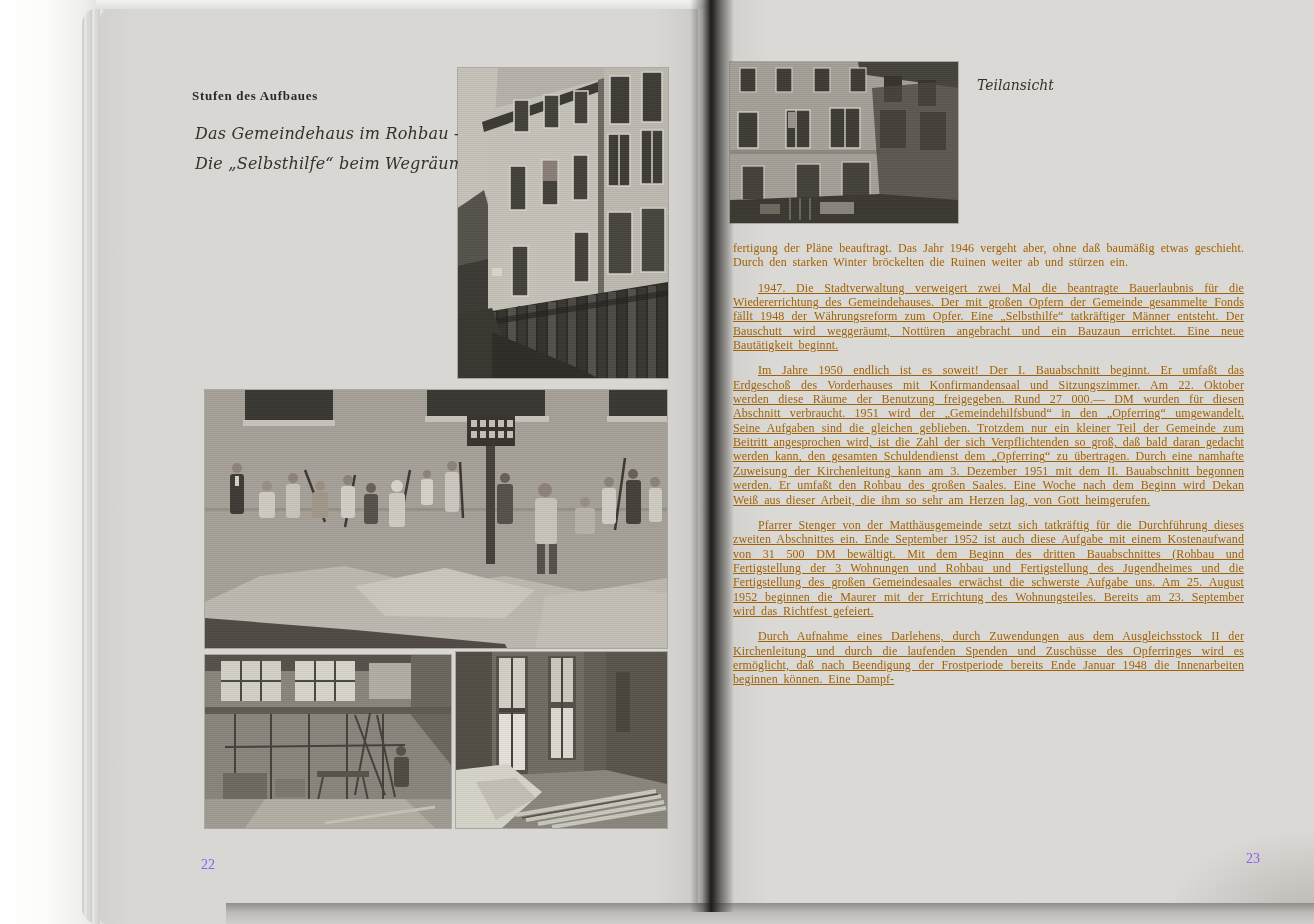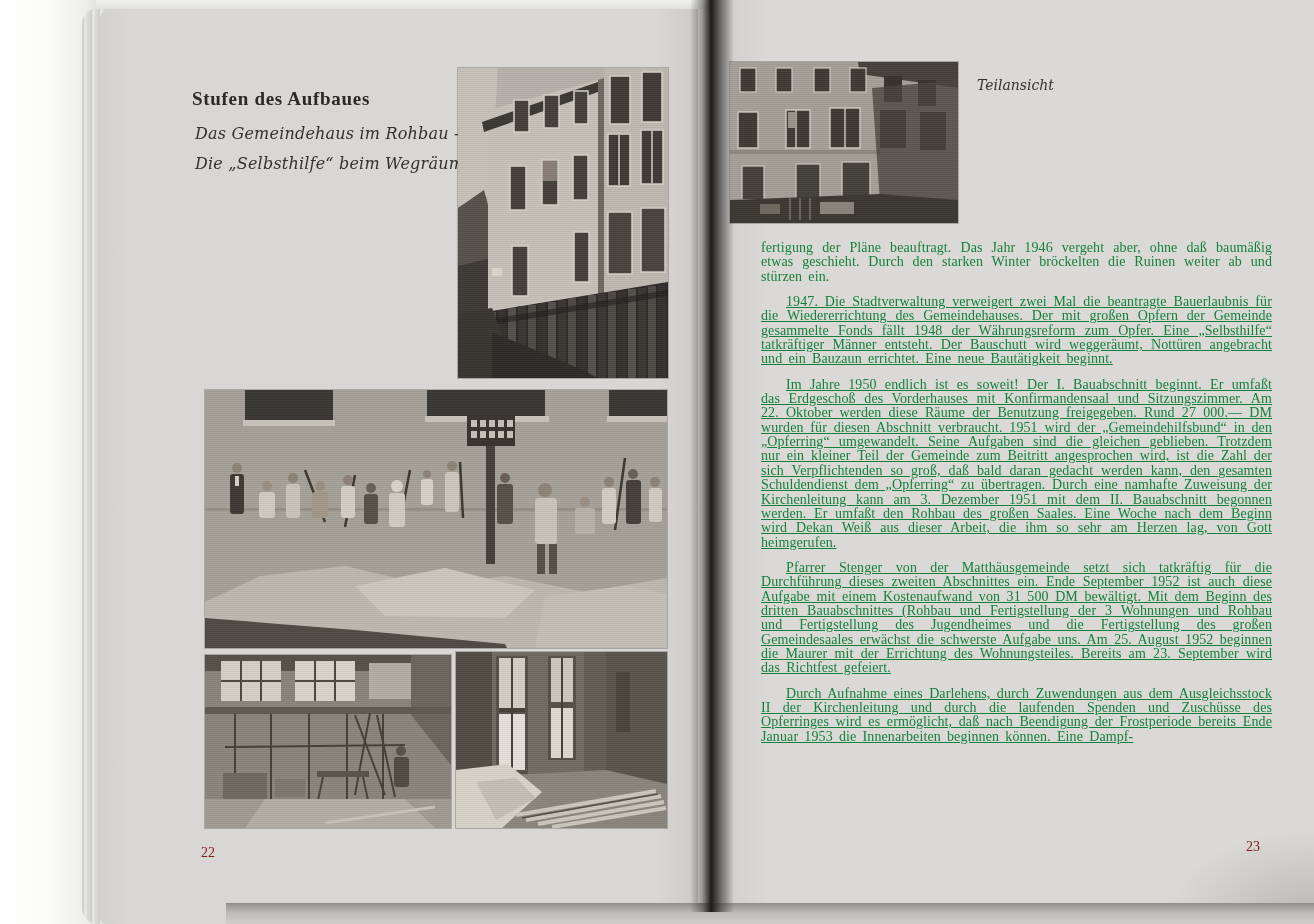--- a/index.html
+++ b/index.html
@@ -44,41 +44,41 @@
     background:linear-gradient(180deg,#8f8e8a,#bcbbb7 45%,#cfcecb 100%);
     z-index:3;
   }
   .corner-shade{
     left:1150px;top:820px;width:164px;height:104px;
     background:radial-gradient(ellipse at 100% 100%,rgba(120,118,112,0.35),rgba(120,118,112,0) 65%);
   }
 
   
   .heading{
-    left:192px;top:88px;font-weight:bold;font-size:19px;letter-spacing:0.7px;color:#2b2a26;
+    left:192px;top:88px;font-weight:bold;font-size:13px;letter-spacing:0.7px;color:#2b2a26;
     z-index:5;
   }
   .caption-left{
     left:195px;top:119px;z-index:5;
     font-family:"DejaVu Serif", serif;font-style:italic;
     font-size:16px;line-height:29.5px;color:#34322d;letter-spacing:0.2px;
   }
   .caption-right{
     left:977px;top:74px;z-index:5;
     font-family:"DejaVu Serif", serif;font-style:italic;
     font-size:14px;line-height:22px;color:#34322d;
   }
   .body-text{
     left:733px;top:241px;width:511px;z-index:5;
-    font-size:14px;line-height:14.35px;text-align:justify;
-    word-spacing:2.6px;letter-spacing:0.1px;color:#15803d;margin-left:28px;
+    font-size:12px;line-height:14.35px;text-align:justify;
+    word-spacing:2.6px;letter-spacing:0.1px;color:#a16207;
   }
   .body-text p{margin:0 0 11px 0;}
   .body-text p.indent{text-indent:25px;text-decoration:underline;}
-  .pagenum{font-size:14px;color:#7f1d1d;z-index:5;}
+  .pagenum{font-size:14px;color:#8b5cf6;z-index:5;margin-top:12px;}
   .pn-left{left:201px;top:845px;}
   .pn-right{left:1246px;top:839px;}
 
   
   .photo{position:absolute;z-index:5;box-shadow:0 0 0 1px rgba(50,48,44,0.28);}
   .photo svg{display:block;}
   .photo::after{
     content:"";position:absolute;inset:0;pointer-events:none;
     background:repeating-linear-gradient(0deg,rgba(0,0,0,0.045) 0 1px,rgba(255,255,255,0.02) 1px 2px);
   }
@@ -356,16 +356,16 @@
 
 <div class="abs caption-right">
   <div>Teilansicht</div>
 </div>
 
 <div class="abs body-text">
   <p>fertigung der Pläne beauftragt. Das Jahr 1946 vergeht aber, ohne daß baumäßig etwas geschieht. Durch den starken Winter bröckelten die Ruinen weiter ab und stürzen ein.</p>
   <p class="indent">1947. Die Stadtverwaltung verweigert zwei Mal die beantragte Bauerlaubnis für die Wiedererrichtung des Gemeindehauses. Der mit großen Opfern der Gemeinde gesammelte Fonds fällt 1948 der Währungsreform zum Opfer. Eine „Selbsthilfe“ tatkräftiger Männer entsteht. Der Bauschutt wird weggeräumt, Nottüren angebracht und ein Bauzaun errichtet. Eine neue Bautätigkeit beginnt.</p>
   <p class="indent">Im Jahre 1950 endlich ist es soweit! Der I. Bauabschnitt beginnt. Er umfaßt das Erdgeschoß des Vorderhauses mit Konfirmandensaal und Sitzungszimmer. Am 22. Oktober werden diese Räume der Benutzung freigegeben. Rund 27 000.— DM wurden für diesen Abschnitt verbraucht. 1951 wird der „Gemeindehilfsbund“ in den „Opferring“ umgewandelt. Seine Aufgaben sind die gleichen geblieben. Trotzdem nur ein kleiner Teil der Gemeinde zum Beitritt angesprochen wird, ist die Zahl der sich Verpflichtenden so groß, daß bald daran gedacht werden kann, den gesamten Schuldendienst dem „Opferring“ zu übertragen. Durch eine namhafte Zuweisung der Kirchenleitung kann am 3. Dezember 1951 mit dem II. Bauabschnitt begonnen werden. Er umfaßt den Rohbau des großen Saales. Eine Woche nach dem Beginn wird Dekan Weiß aus dieser Arbeit, die ihm so sehr am Herzen lag, von Gott heimgerufen.</p>
   <p class="indent">Pfarrer Stenger von der Matthäusgemeinde setzt sich tatkräftig für die Durchführung dieses zweiten Abschnittes ein. Ende September 1952 ist auch diese Aufgabe mit einem Kostenaufwand von 31 500 DM bewältigt. Mit dem Beginn des dritten Bauabschnittes (Rohbau und Fertigstellung der 3 Wohnungen und Rohbau und Fertigstellung des Jugendheimes und die Fertigstellung des großen Gemeindesaales erwächst die schwerste Aufgabe uns. Am 25. August 1952 beginnen die Maurer mit der Errichtung des Wohnungsteiles. Bereits am 23. September wird das Richtfest gefeiert.</p>
-  <p class="indent">Durch Aufnahme eines Darlehens, durch Zuwendungen aus dem Ausgleichsstock II der Kirchenleitung und durch die laufenden Spenden und Zuschüsse des Opferringes wird es ermöglicht, daß nach Beendigung der Frostperiode bereits Ende Januar 1953 die Innenarbeiten beginnen können. Eine Dampf-</p>
+  <p class="indent">Durch Aufnahme eines Darlehens, durch Zuwendungen aus dem Ausgleichsstock II der Kirchenleitung und durch die laufenden Spenden und Zuschüsse des Opferringes wird es ermöglicht, daß nach Beendigung der Frostperiode bereits Ende Januar 1948 die Innenarbeiten beginnen können. Eine Dampf-</p>
 </div>
 
 <div class="abs pagenum pn-right">23</div>
 
 </body></html>

